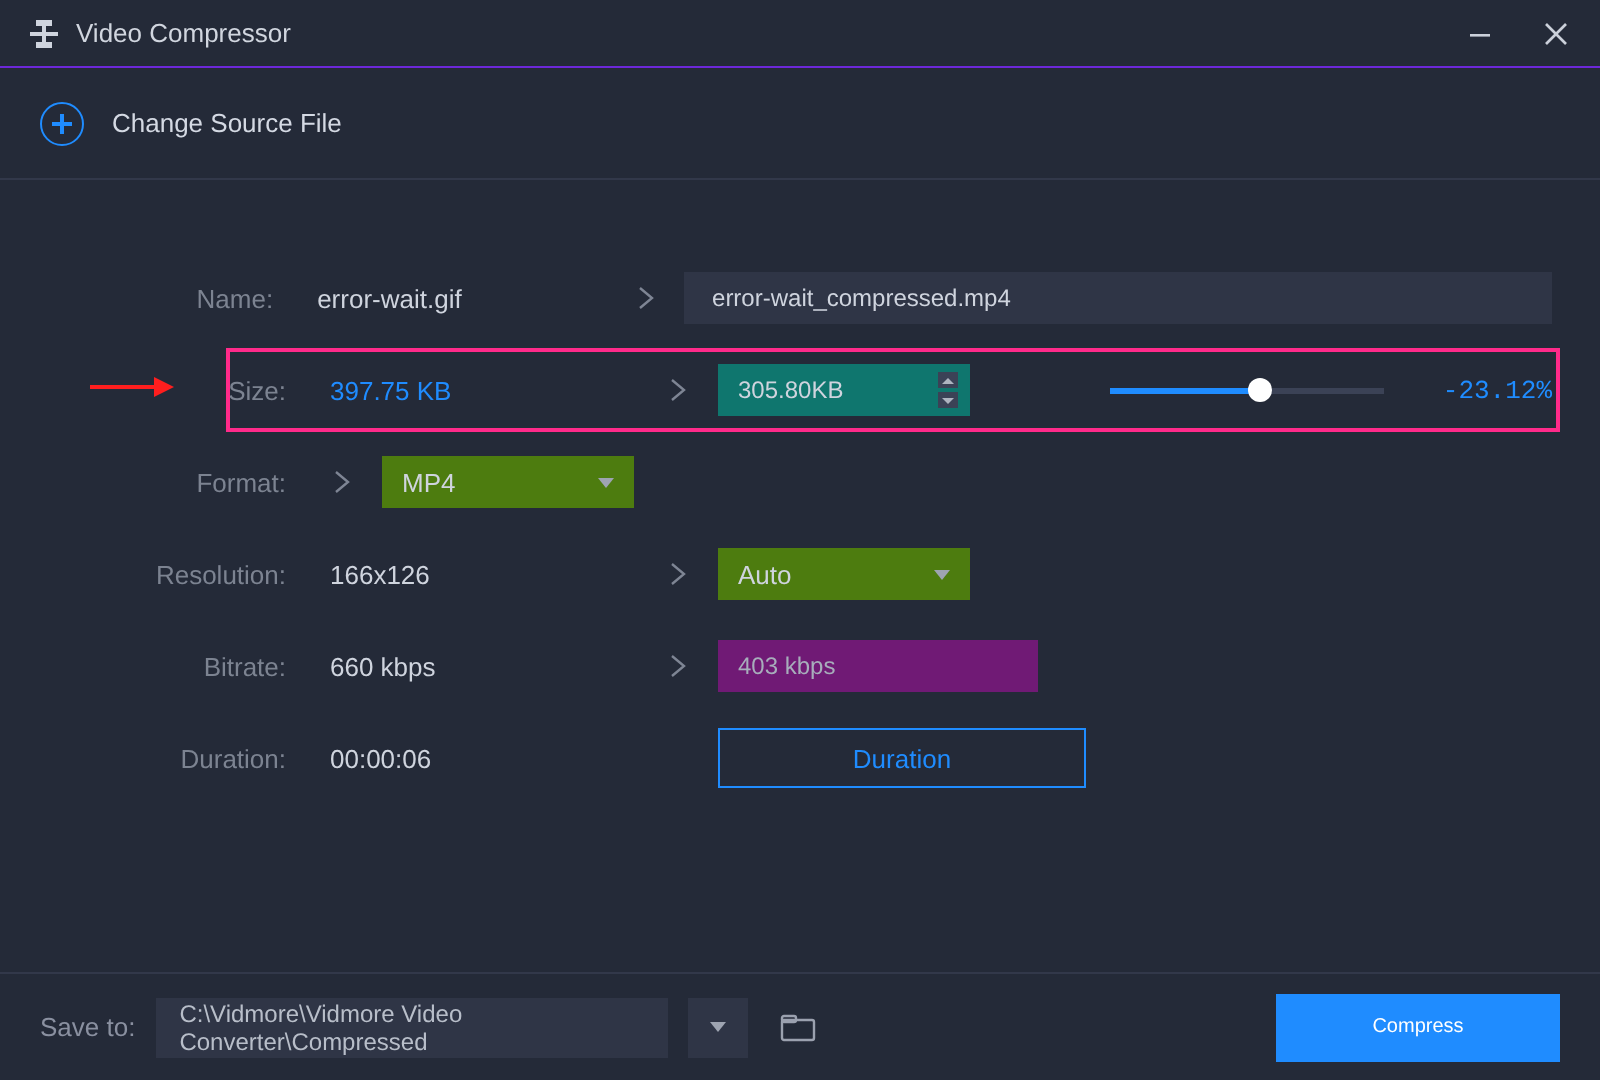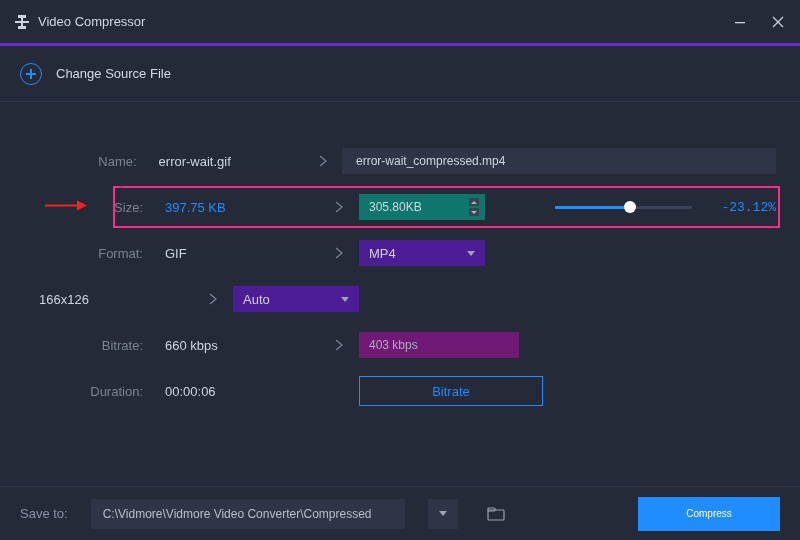--- a/index.html
+++ b/index.html
@@ -6,24 +6,24 @@
   body {
     width: 800px; height: 540px;
     background: #242a38;
     font-family: "Segoe UI", Arial, sans-serif;
     font-size: 13px;
     color: #b9bec8;
     overflow: hidden;
     position: relative;
   }
   .titlebar {
-    height: 46px;
+    height: 34px;
     display: flex; align-items: center;
     padding: 0 14px;
-    border-bottom: 3px solid #6d28d9;
+    border-bottom: 1px solid #6d28d9;
   }
   .titlebar .logo {
     width: 16px; height: 16px;
     display: inline-flex; align-items: center; justify-content: center;
     margin-right: 8px;
   }
   .titlebar .title { color: #d1d6df; font-size: 13px; }
   .win-controls { margin-left: auto; display: flex; gap: 22px; }
   .win-btn { width: 16px; height: 16px; display:flex; align-items:center; justify-content:center; cursor: pointer; color:#cbd0da; }
   .subbar {
@@ -75,21 +75,21 @@
     height: 26px;
     background: #2f3546;
     border: none;
     color: #cfd4de;
     padding: 0 14px;
     font-size: 12px;
   }
   .text-input.wide { width: 434px; }
   .select {
     width: 126px; height: 26px;
-    background: #4c1d95;
+    background: #4d7c0f;
     display: flex; align-items: center;
     padding: 0 10px;
     justify-content: space-between;
     color: #cfd4de;
     cursor: pointer;
     font-size: 13px;
   }
   .caret-down {
     width: 0; height: 0;
     border-left: 4px solid transparent;
@@ -184,26 +184,26 @@
     background: transparent;
     font-size: 13px;
   }
   .footer {
     position: absolute;
     left: 0; right: 0; bottom: 0;
     height: 54px;
     border-top: 1px solid #32384a;
     display: flex; align-items: center;
     padding: 0 20px;
-    gap: 23px;
+    gap: 10px;
   }
   .footer .save-label { color: #8a90a0; }
   .path-select {
     height: 30px;
-    width: 314px;
+    width: 256px;
     background: #2f3546;
     display: flex; align-items: center;
     padding: 0 12px;
     color: #b8bec9;
     font-size: 12px;
   }
   .path-caret {
     width: 30px; height: 30px;
     background: #2f3546;
     display:flex;align-items:center;justify-content:center;
@@ -307,35 +307,35 @@
             <div class="fill" id="slider-fill" style="width: 55%;"></div>
           </div>
         <div class="thumb" id="slider-thumb" style="left: 55%;"></div>
       </div>
       <div class="percent">-23.12%</div>
     </div>
   </div>
 
   <div class="row">
     <div class="label">Format:</div>
-    <div class="val1">GIF</div>
     <div class="arrow-col">
       <svg width="10" height="14" viewBox="0 0 10 14">
           <polyline points="2,2 8,7 2,12" fill="none" stroke="#7e8594" stroke-width="1.2"></polyline>
         </svg>
     </div>
     <div class="field-col">
       <div class="select">
         <span>MP4</span>
         <span class="caret-down"></span>
       </div>
     </div>
   </div>
 
   <div class="row">
+    <div class="label">Resolution:</div>
     <div class="val1">166x126</div>
     <div class="arrow-col">
       <svg width="10" height="14" viewBox="0 0 10 14">
           <polyline points="2,2 8,7 2,12" fill="none" stroke="#7e8594" stroke-width="1.2"></polyline>
         </svg>
     </div>
     <div class="field-col">
       <div class="select">
         <span>Auto</span>
         <span class="caret-down"></span>
@@ -356,21 +356,21 @@
         <span>403 kbps</span>
       </div>
     </div>
   </div>
 
   <div class="row">
     <div class="label">Duration:</div>
     <div class="val1">00:00:06</div>
     <div class="arrow-col"></div>
     <div class="field-col">
-      <div class="preview-btn">Bitrate</div>
+      <div class="preview-btn">Duration</div>
     </div>
   </div>
 
 </div>
 
 <div class="footer">
   <span class="save-label">Save to:</span>
   <div class="path-select">
     <span>C:\Vidmore\Vidmore Video Converter\Compressed</span>
   </div>

